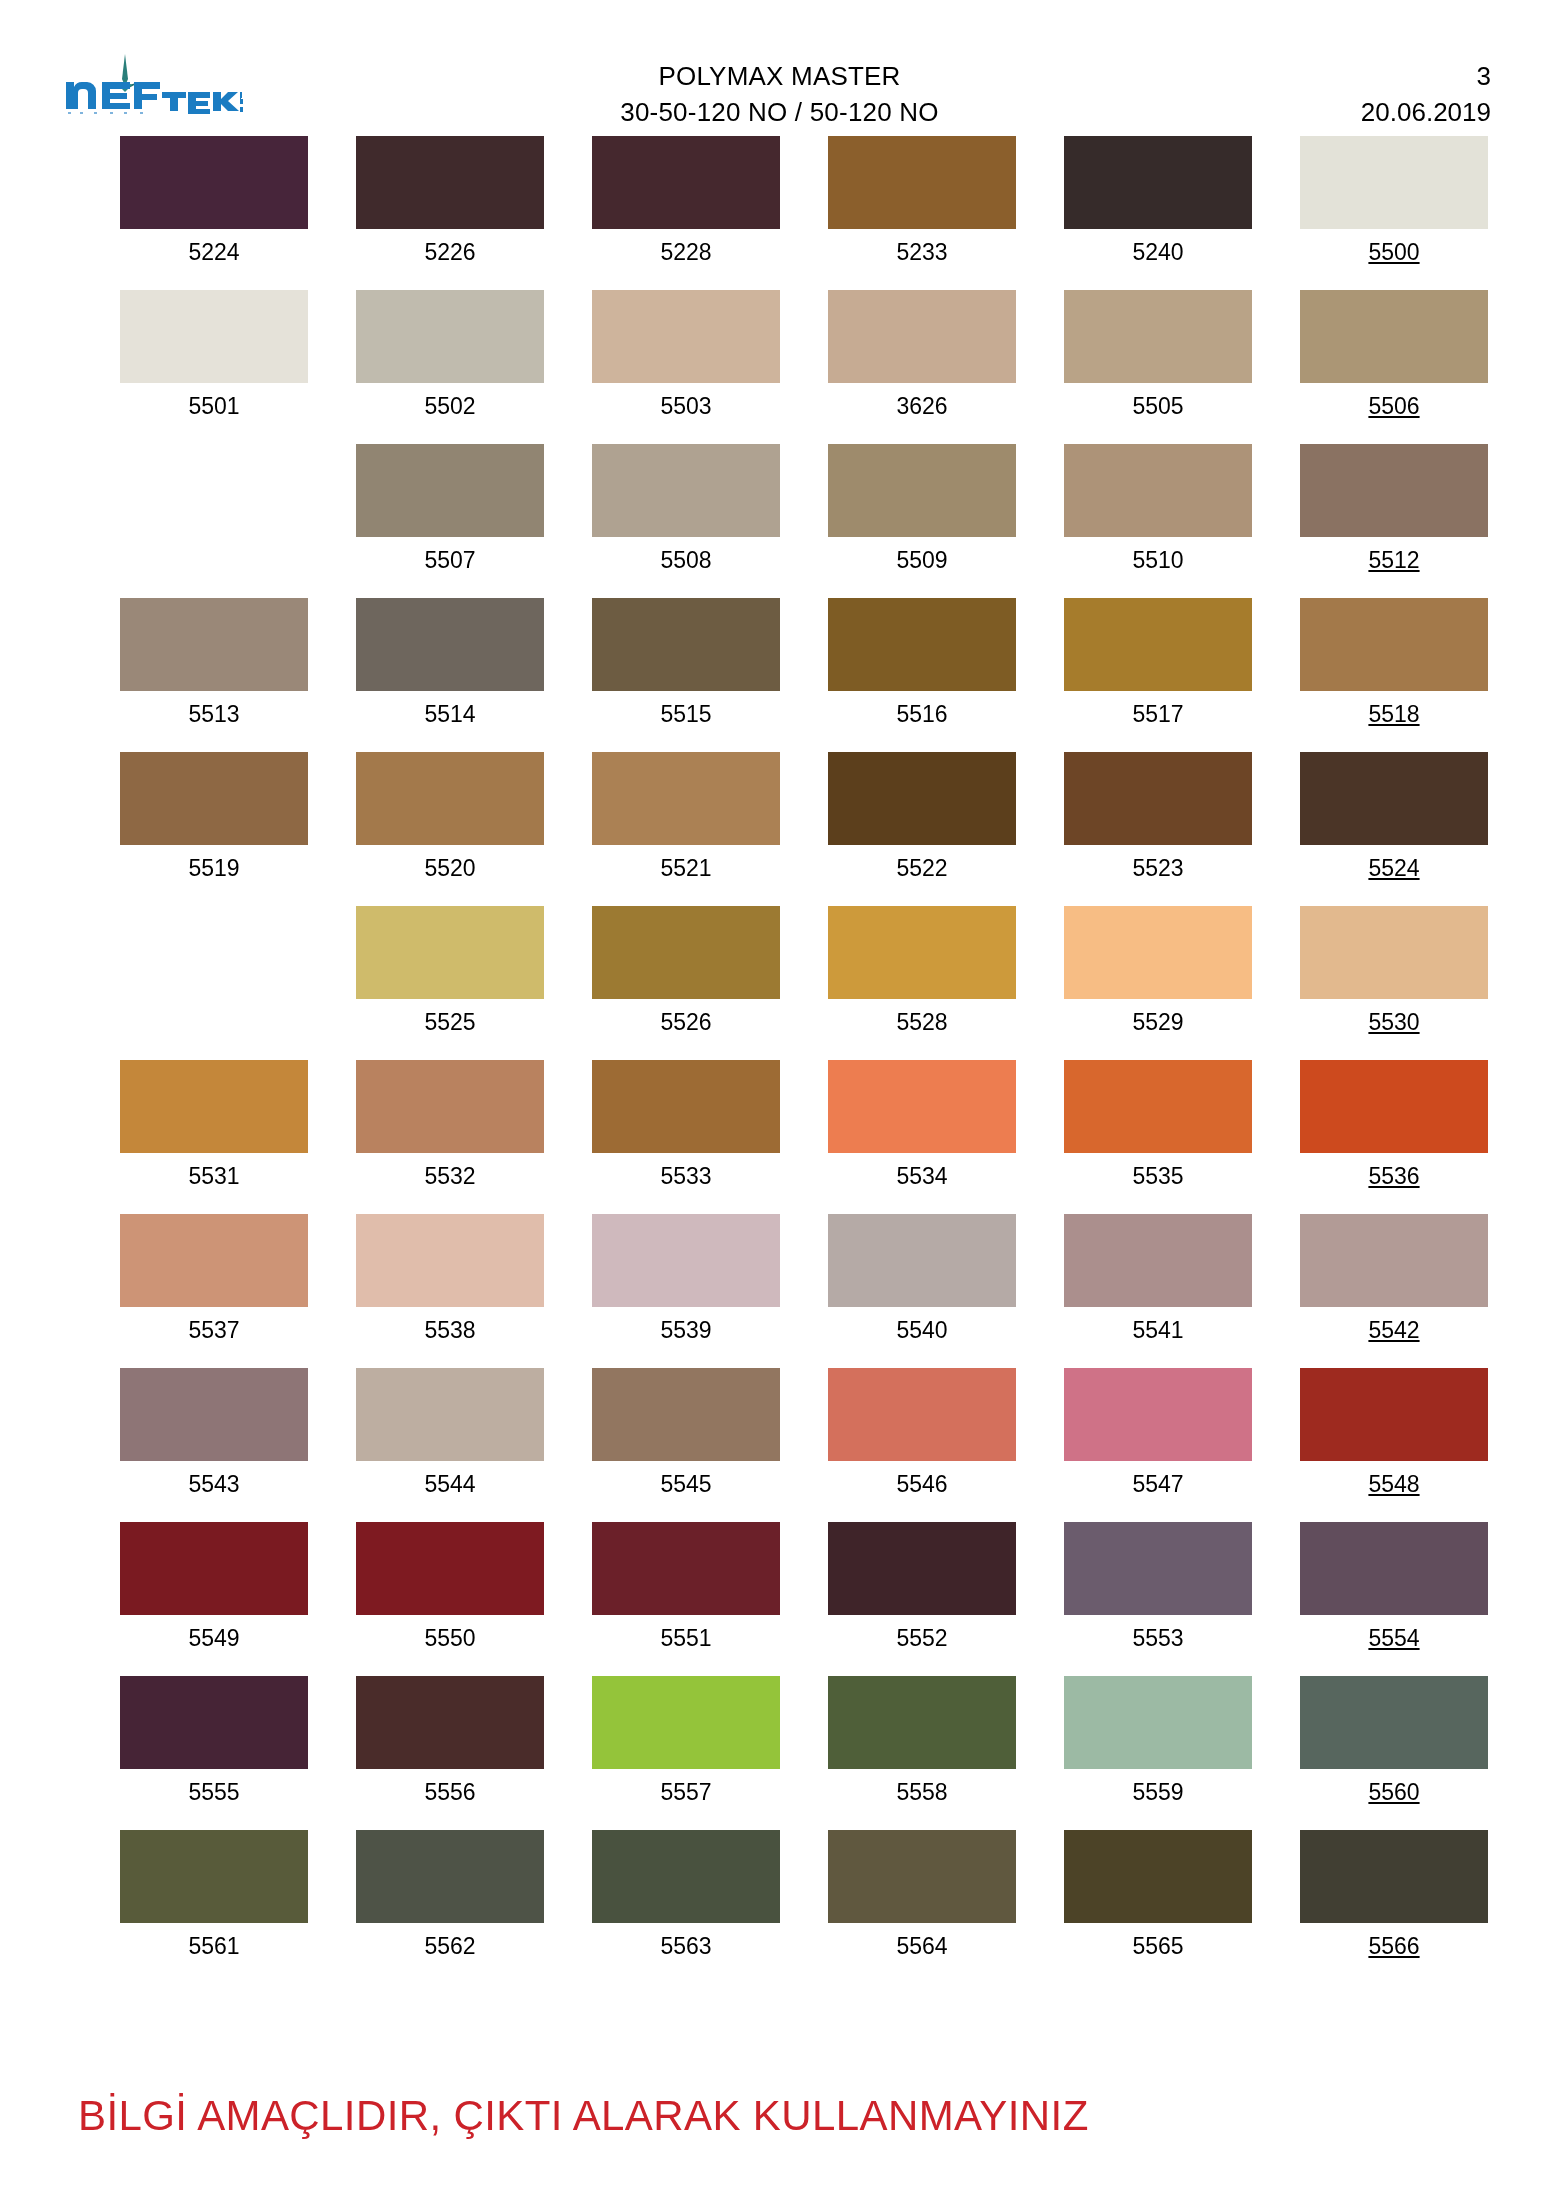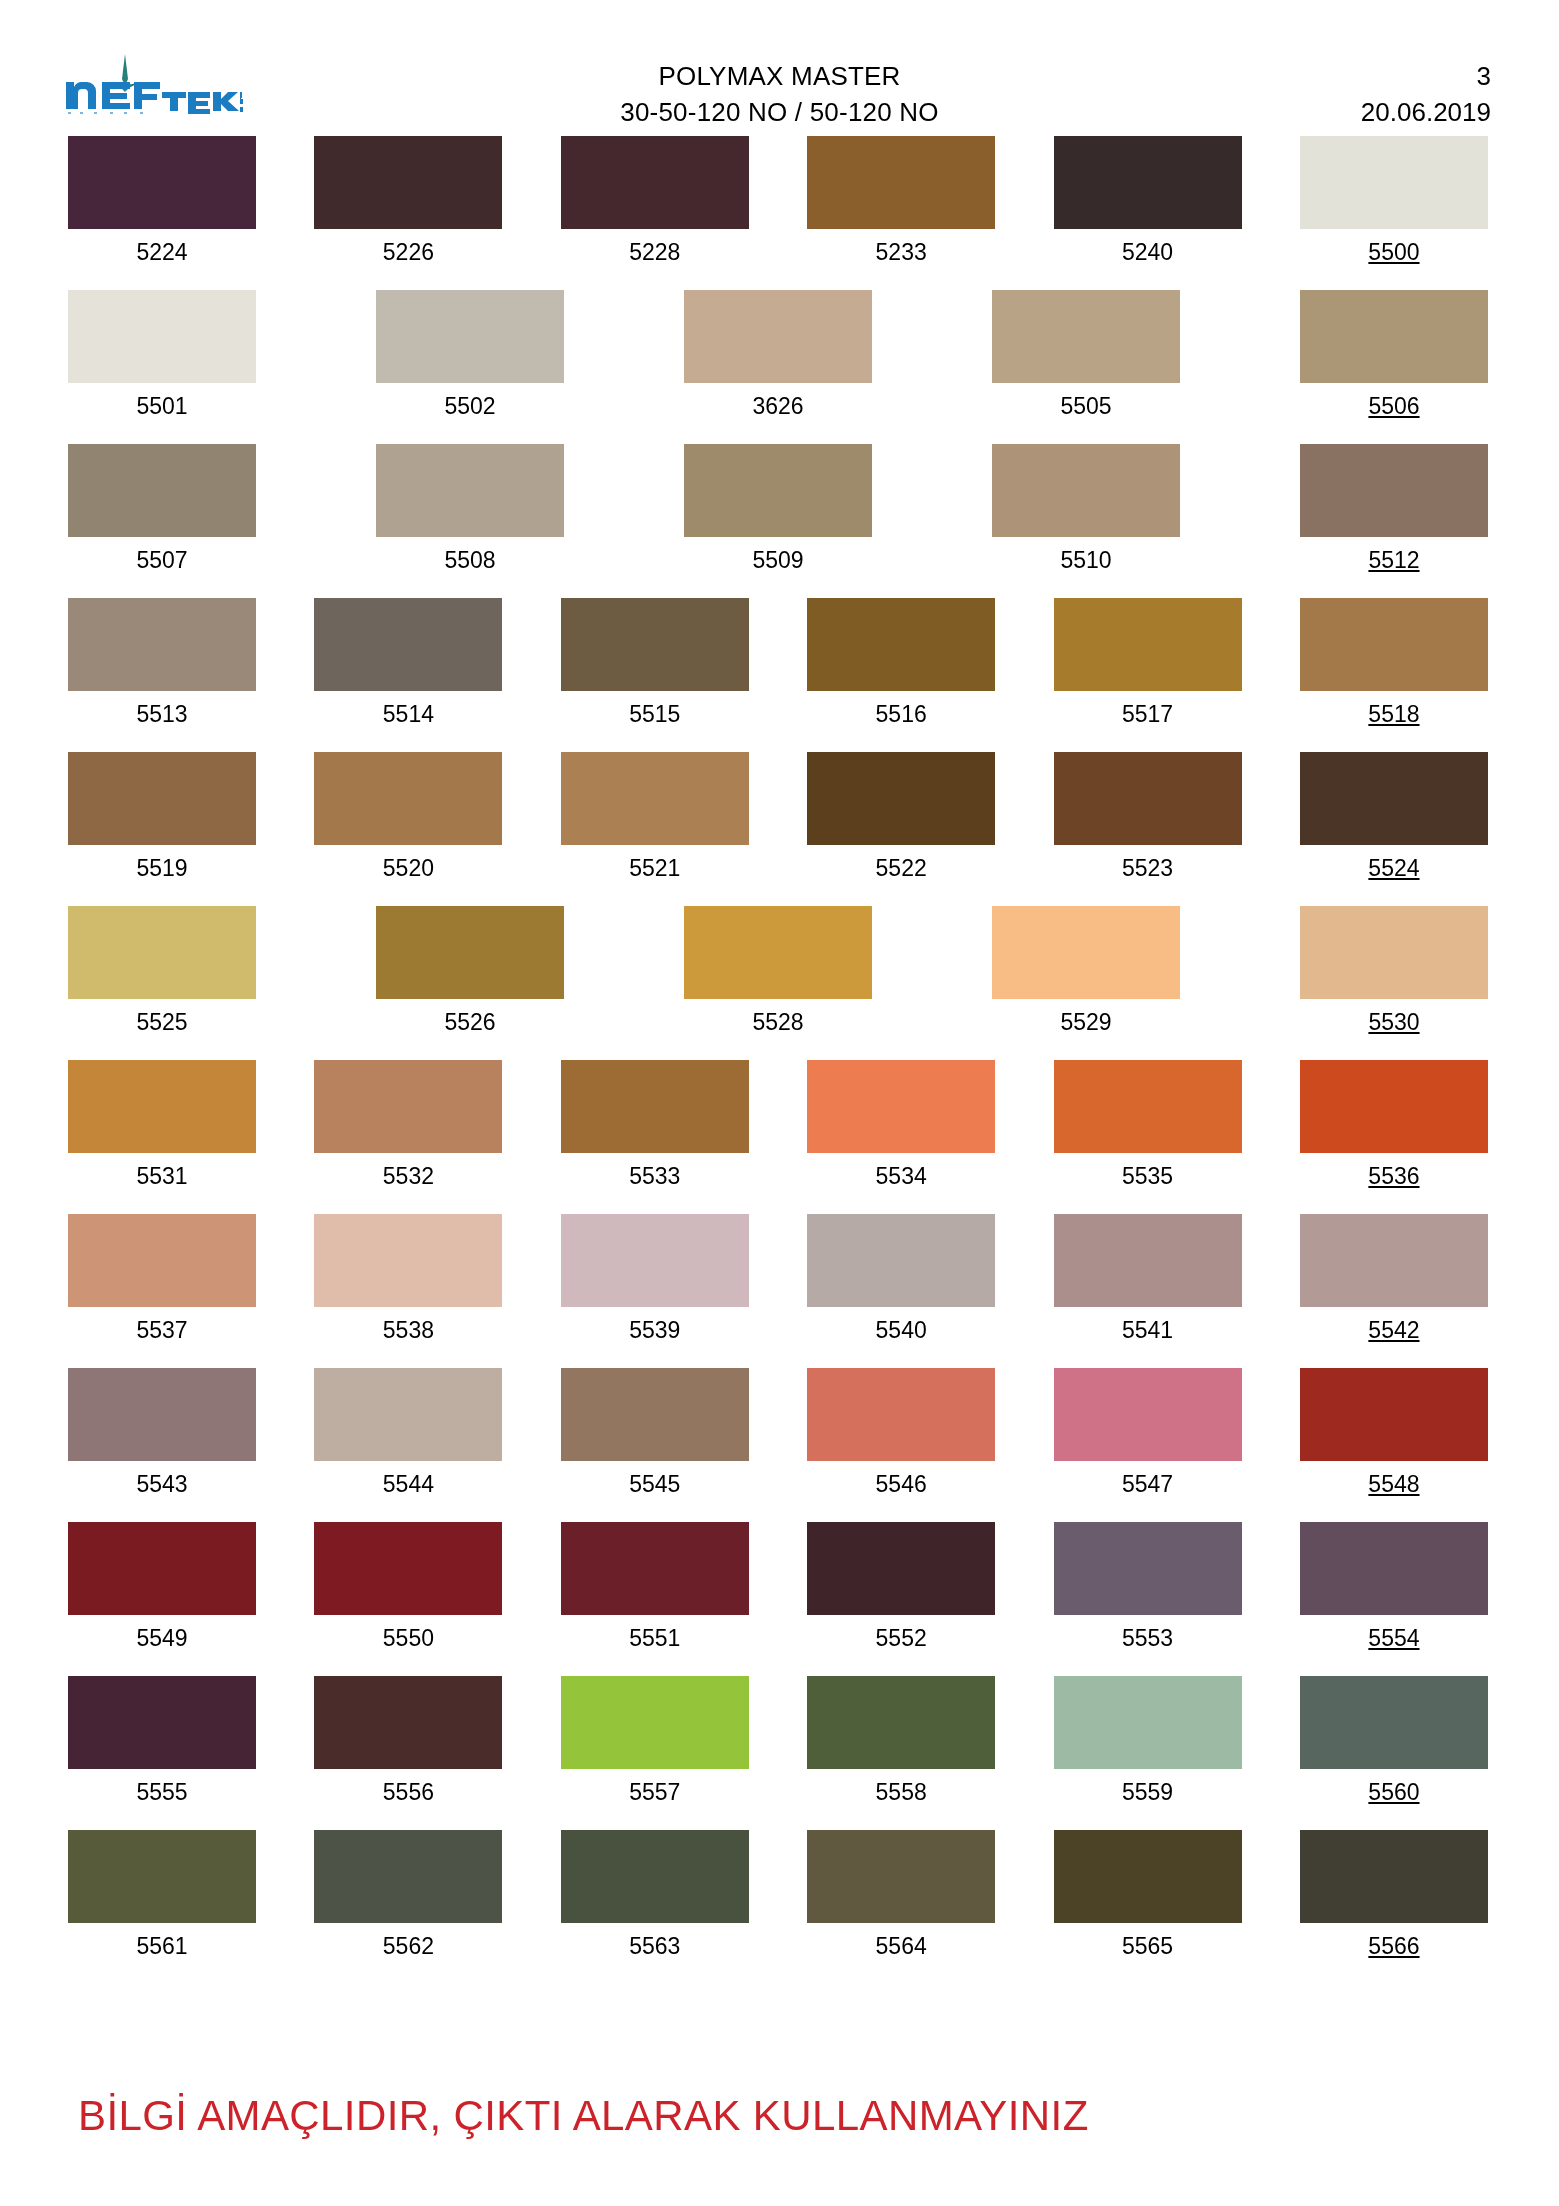--- a/index.html
+++ b/index.html
@@ -64,21 +64,21 @@
 
   
   #swatch-grid {
     position: absolute;
     left: 68px;
     top: 136px;
     width: 1420px;
   }
   .swatch-row {
     display: flex;
-    justify-content: space-between;
+    justify-content: flex-end;
     margin-bottom: 22px;
   }
   .swatch-cell {
     width: 188px;
     margin-right: 48px;
     display: flex;
     flex-direction: column;
     align-items: center;
   }
   .swatch-cell:last-child { margin-right: 0; text-decoration: underline; }
@@ -186,20 +186,24 @@
     <div class="swatch-row">
       <div class="swatch-cell">
         <div class="swatch-chip" style="background: rgb(229, 226, 217);"></div>
         <div class="swatch-label">5501</div>
       </div>
       <div class="swatch-cell">
         <div class="swatch-chip" style="background: rgb(192, 187, 174);"></div>
         <div class="swatch-label">5502</div>
       </div>
       <div class="swatch-cell">
+        <div class="swatch-chip" style="background: rgb(206, 180, 156);"></div>
+        <div class="swatch-label">5503</div>
+      </div>
+      <div class="swatch-cell">
         <div class="swatch-chip" style="background: rgb(198, 171, 147);"></div>
         <div class="swatch-label">3626</div>
       </div>
       <div class="swatch-cell">
         <div class="swatch-chip" style="background: rgb(185, 163, 135);"></div>
         <div class="swatch-label">5505</div>
       </div>
       <div class="swatch-cell">
         <div class="swatch-chip" style="background: rgb(171, 150, 117);"></div>
         <div class="swatch-label">5506</div>

